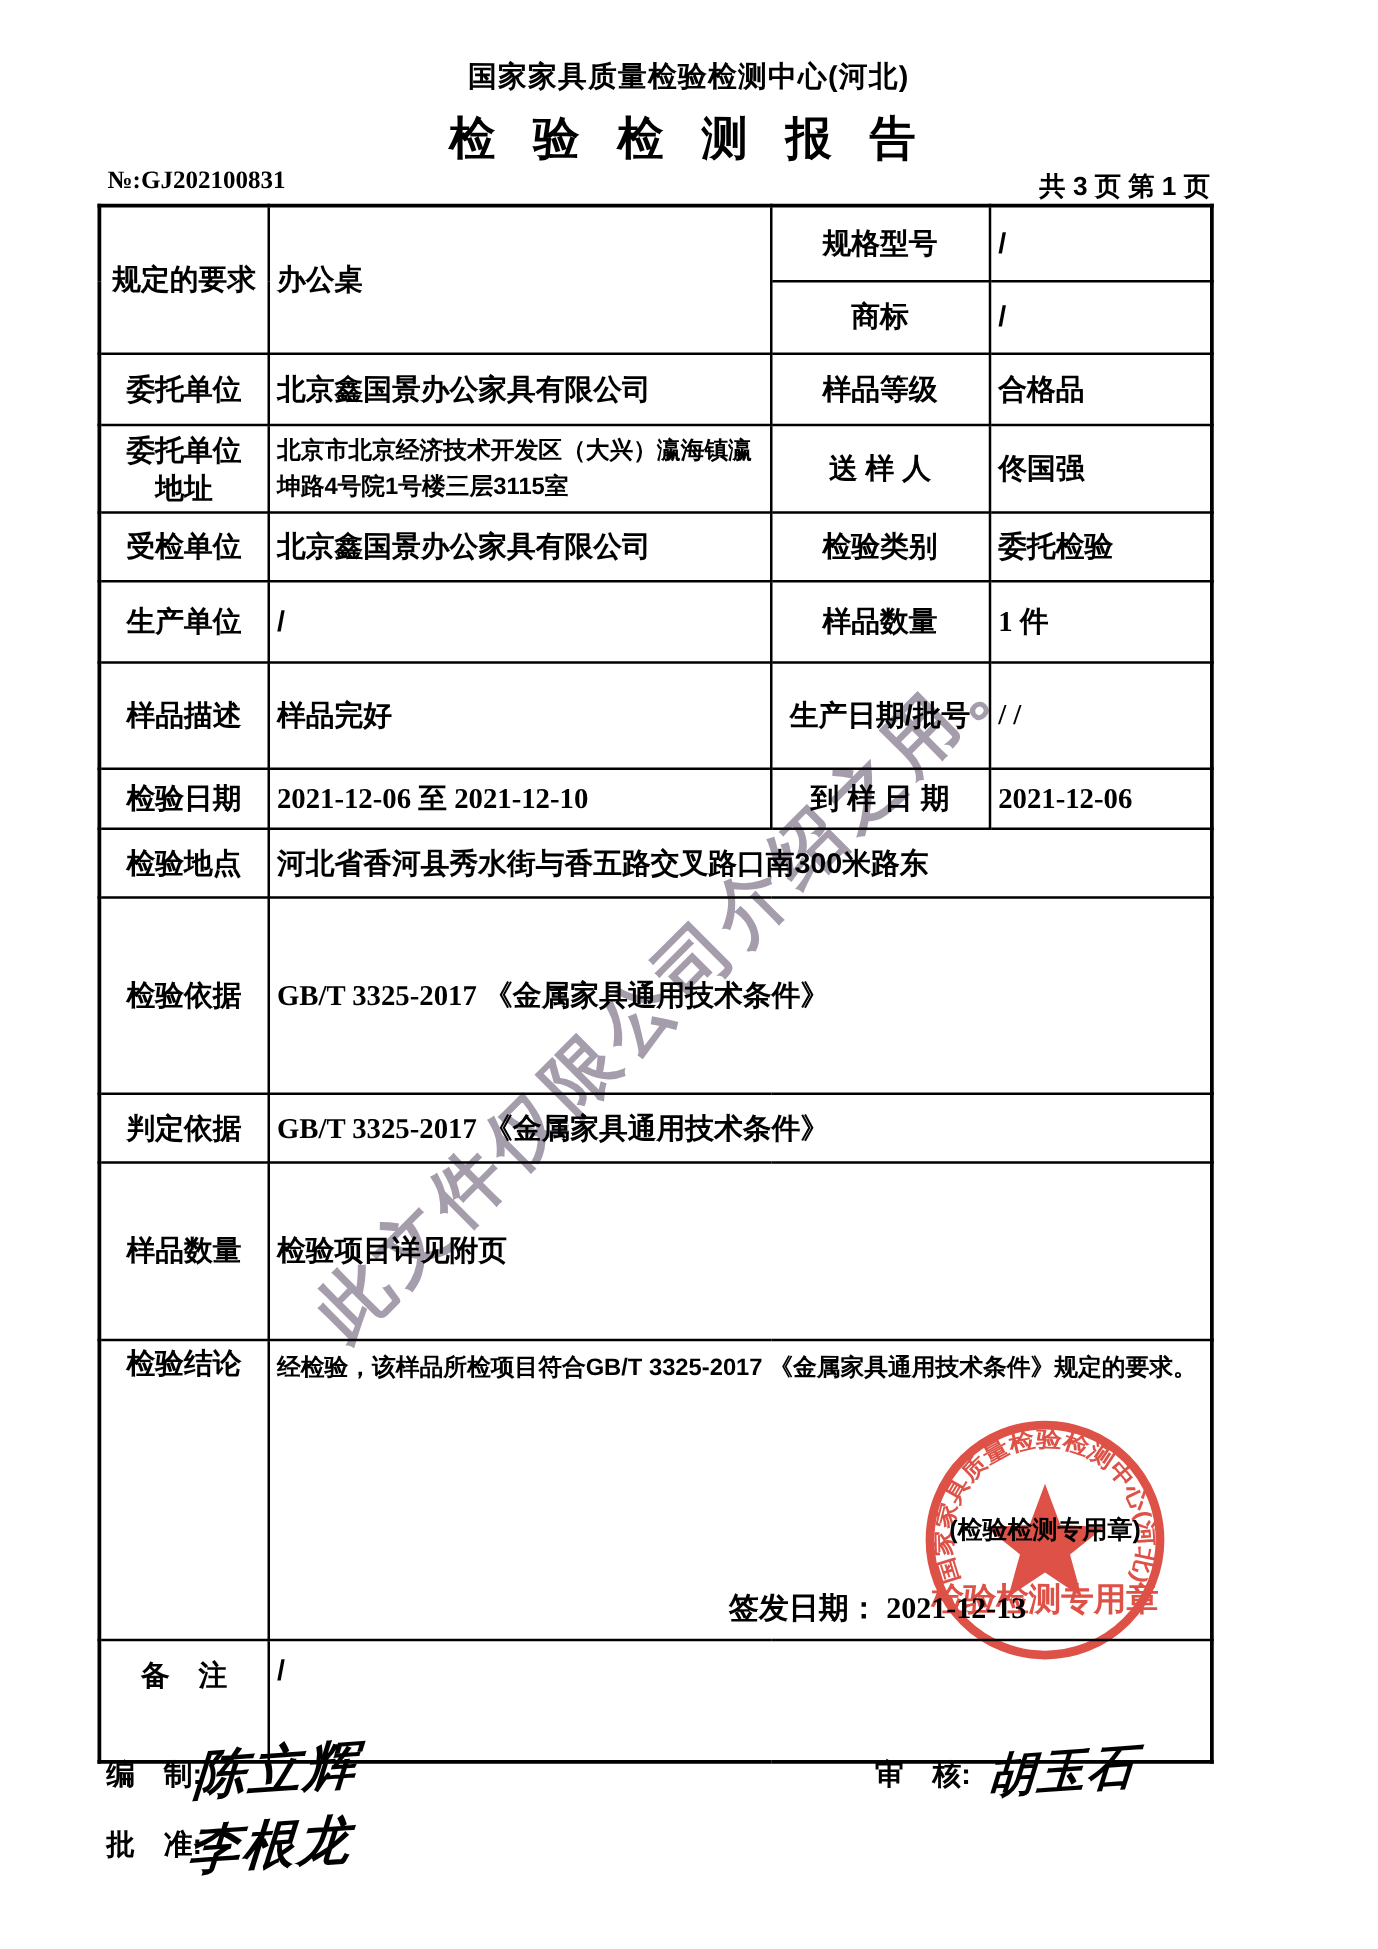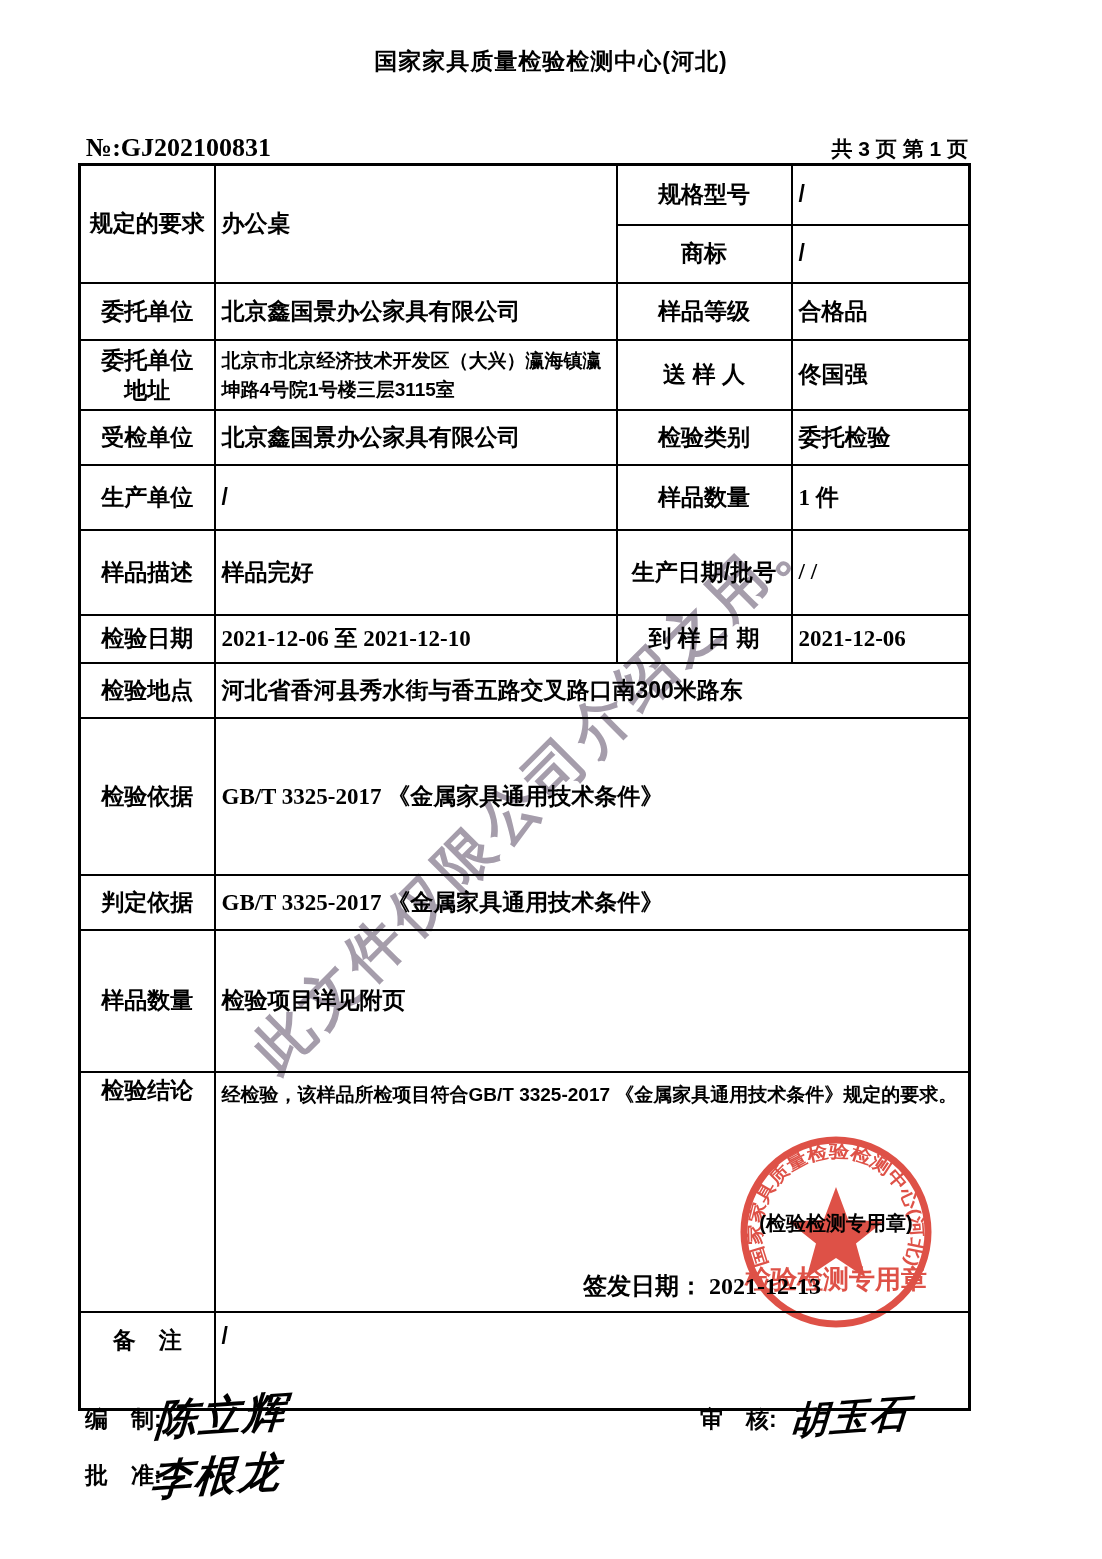--- a/index.html
+++ b/index.html
@@ -15,21 +15,21 @@
   .org-name{
     position:absolute;top:46px;left:0;width:100%;
     text-align:center;font-size:23px;font-weight:bold;letter-spacing:1px;
   }
   .report-title{
     position:absolute;top:86px;left:0;width:100%;
     text-align:center;font-size:37px;font-weight:bold;letter-spacing:10px;
   }
   .report-no{
     position:absolute;top:133px;left:86px;
-    font-size:26px;font-weight:bold;
+    font-size:20px;font-weight:bold;
     font-family:"Liberation Serif","DejaVu Serif",serif;
     text-align:center;
   }
   .page-info{
     position:absolute;top:135px;right:134px;
     font-size:21px;font-weight:bold;
   }
   
   .watermark{
     position:absolute;left:535px;top:790px;
@@ -82,20 +82,21 @@
   }
 </style>
 </head>
 <body>
 
 <div id="page">
 
   <div class="watermark" id="wm" style="color: rgb(165, 157, 171);">此文件仅限公司介绍之用。</div>
 
   <div class="org-name">国家家具质量检验检测中心(河北)</div>
+  <div class="report-title">检 验 检 测 报 告</div>
   <div class="report-no">№:GJ202100831</div>
   <div class="page-info">共 3 页 第 1 页</div>
 
   <table class="report">
     <colgroup>
       <col style="width:135px">
         <col style="width:402px">
       <col style="width:175px">
         <col style="width:178px">
     </colgroup>

